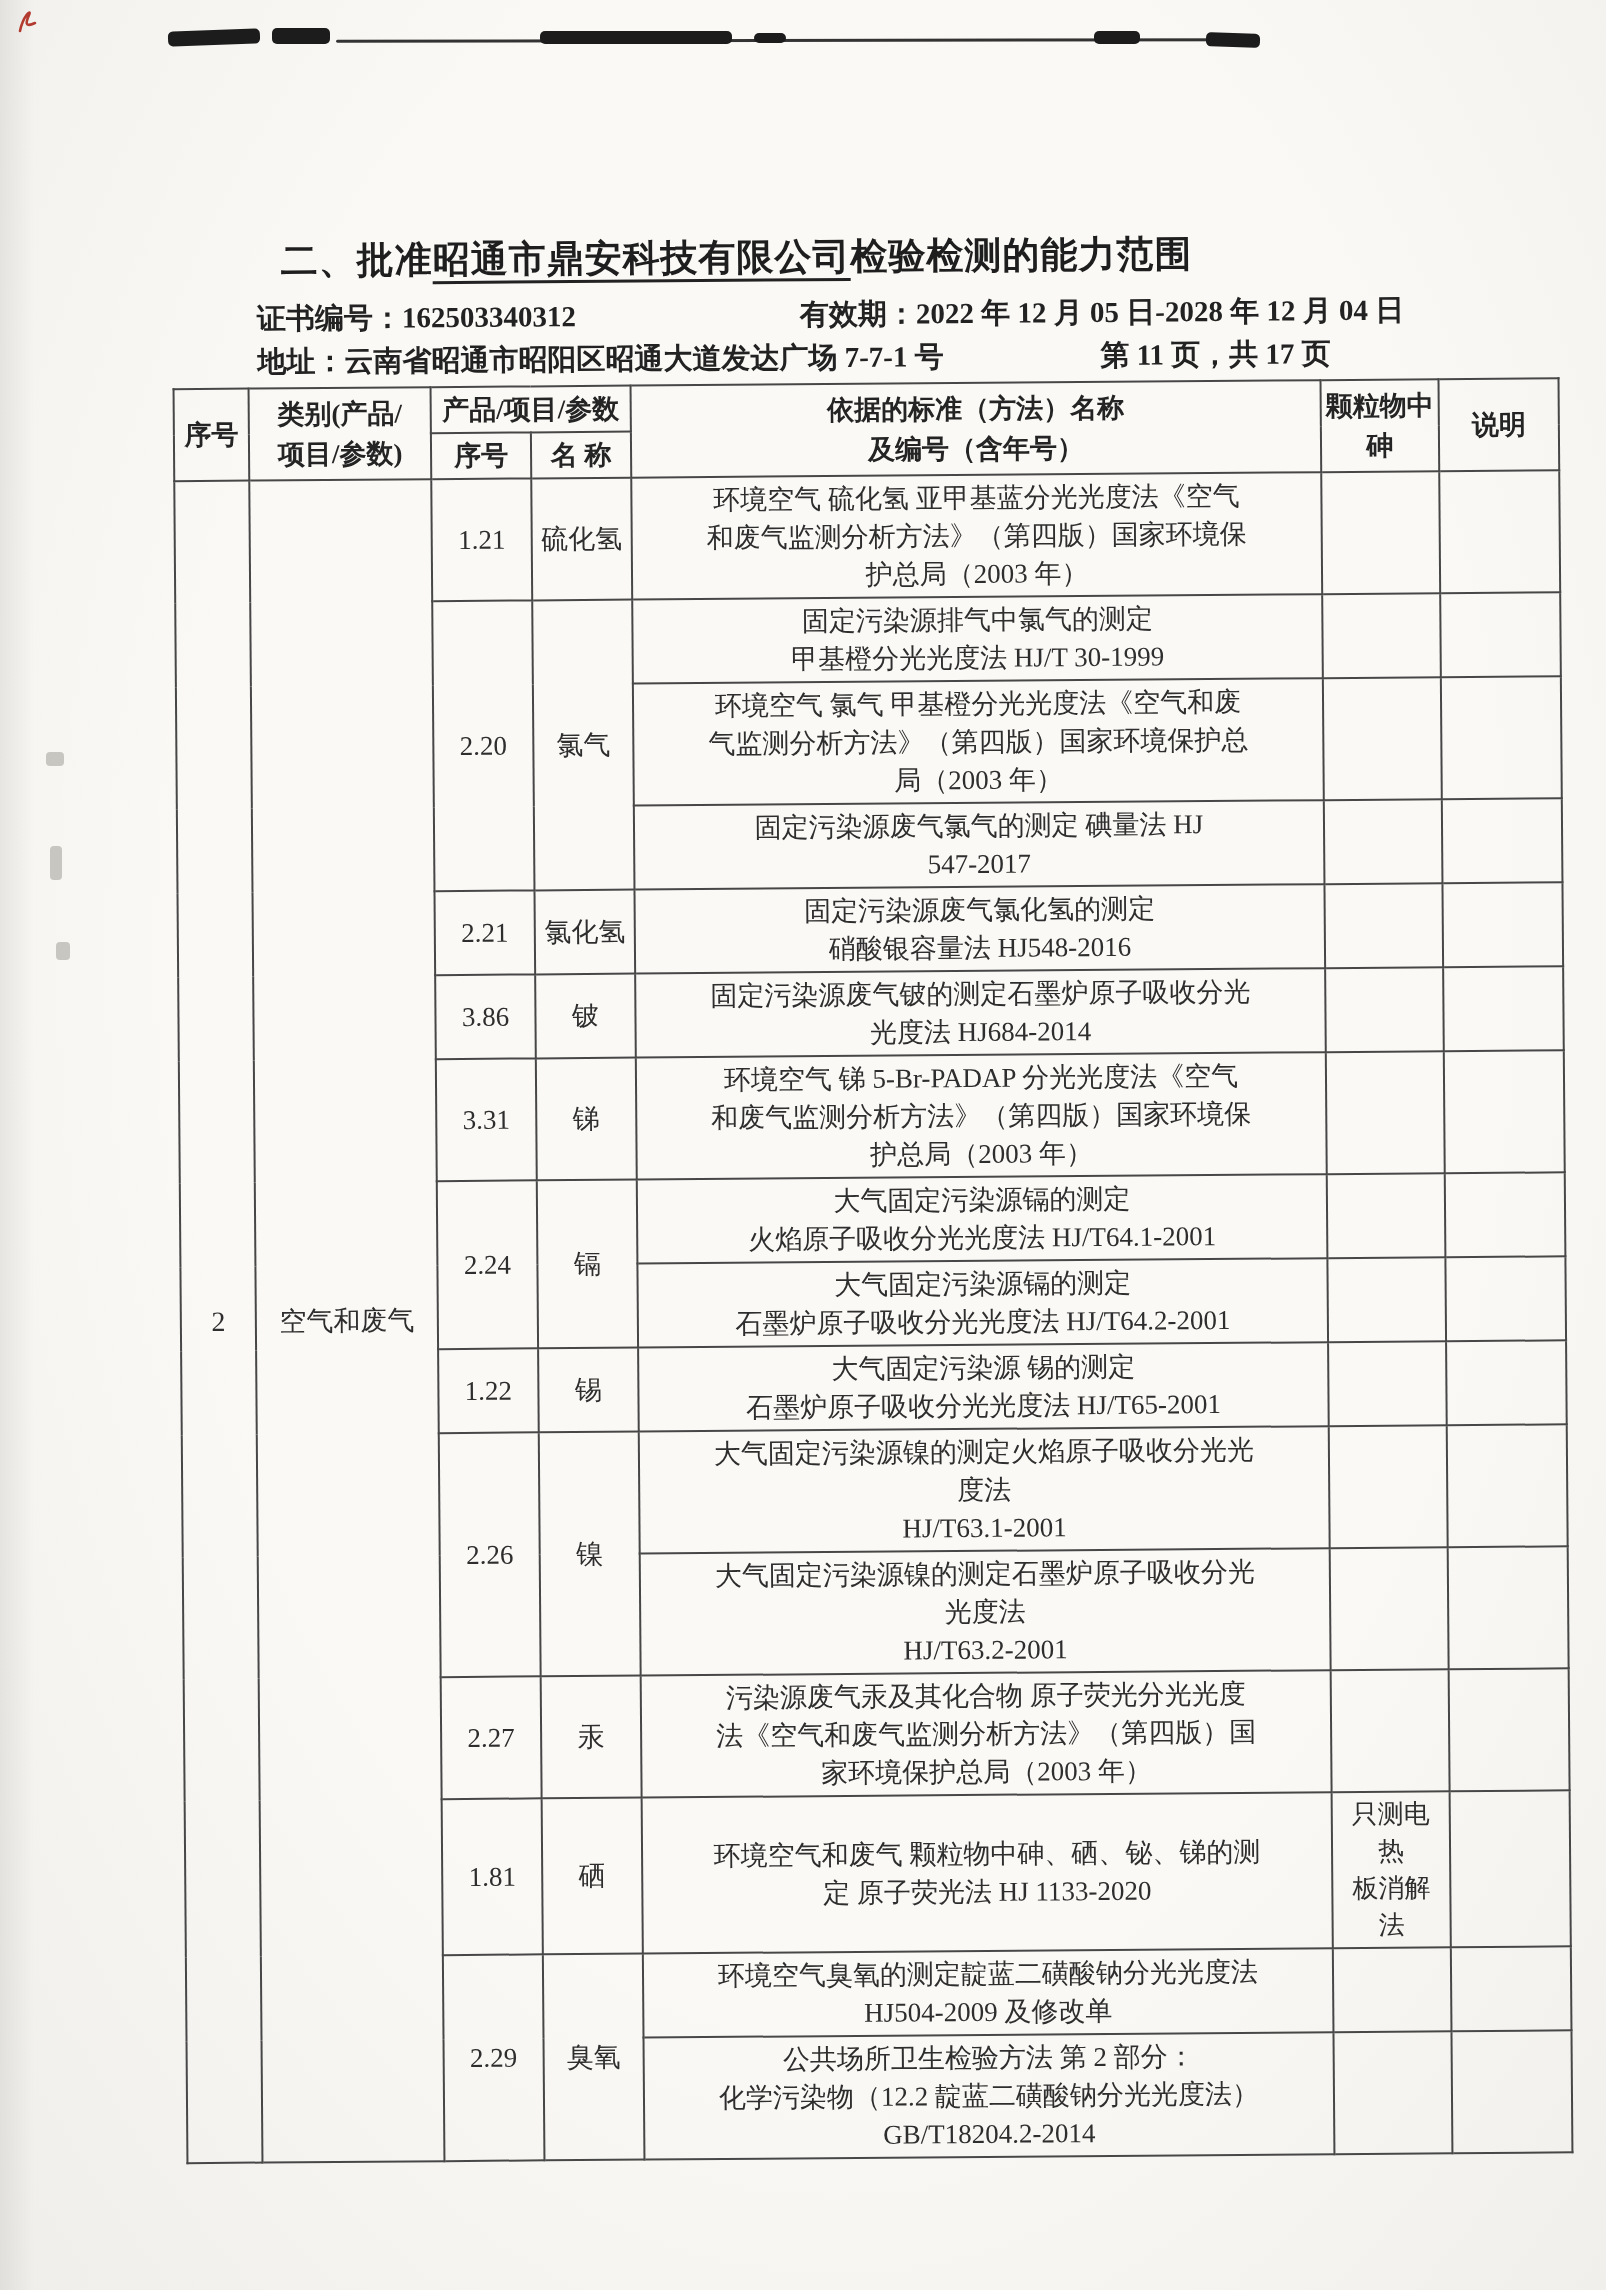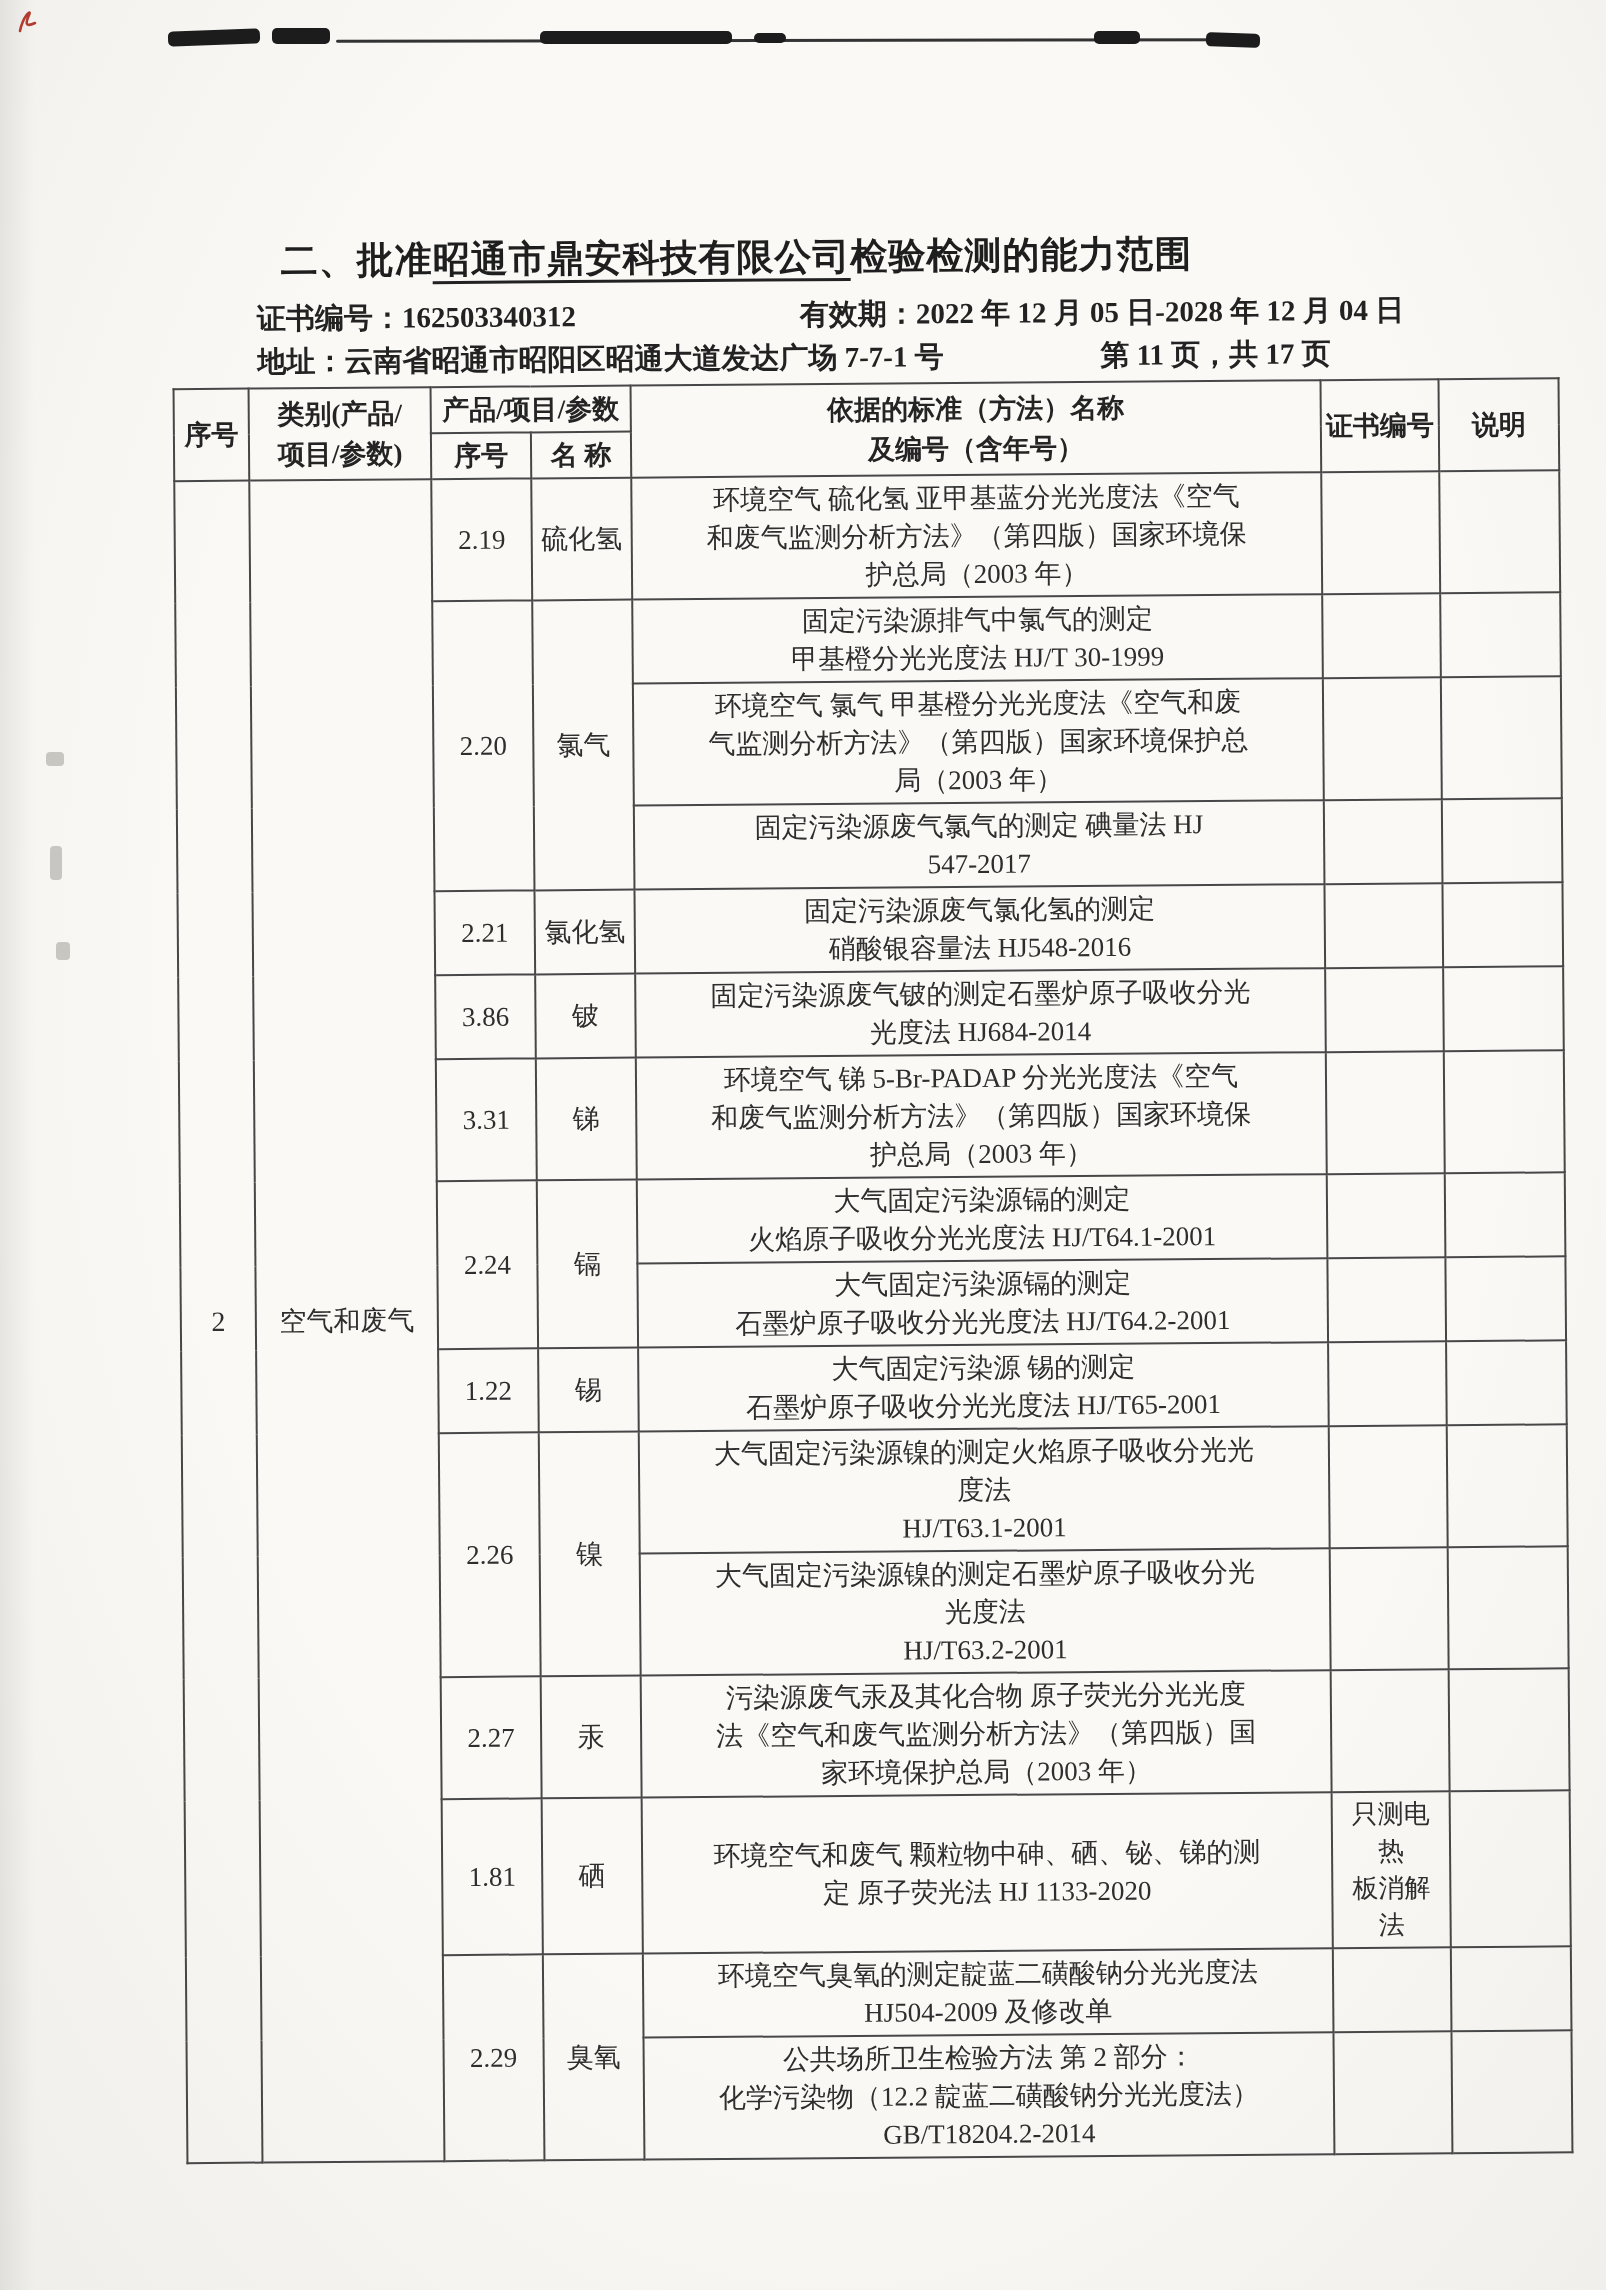--- a/index.html
+++ b/index.html
@@ -99,33 +99,33 @@
         <th rowspan="2">序号</th>
         <th rowspan="2">
           <span>类别(产品/</span><br>
           <span>项目/参数)</span>
         </th>
         <th colspan="2">产品/项目/参数</th>
         <th rowspan="2">
           <span>依据的标准（方法）名称</span><br>
           <span>及编号（含年号）</span>
         </th>
-        <th rowspan="2">证书编号</th>
+        <th rowspan="2">颗粒物中砷</th>
         <th rowspan="2">说明</th>
       </tr>
       <tr>
         <th>序号</th>
         <th>名  称</th>
       </tr>
     </thead>
     <tbody>
         <tr>
           <td rowspan="16" class="group-seq">2</td>
           <td rowspan="16">空气和废气</td>
-          <td>2.19</td>
+          <td>1.21</td>
           <td>硫化氢</td>
           <td class="method">环境空气 硫化氢 亚甲基蓝分光光度法《空气
 和废气监测分析方法》（第四版）国家环境保
 护总局（2003 年）</td>
           <td class="restriction"></td>
           <td></td>
         </tr>
         <tr>
           <td rowspan="3">2.20</td>
           <td rowspan="3">氯气</td>

